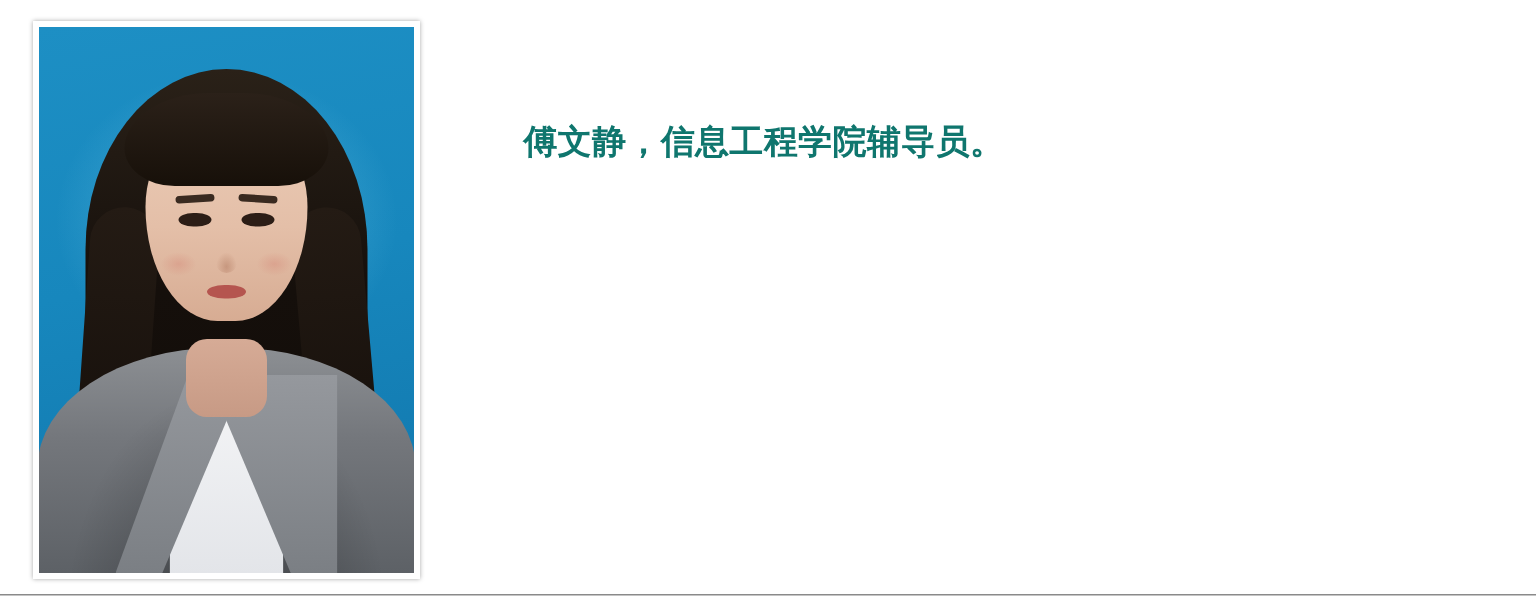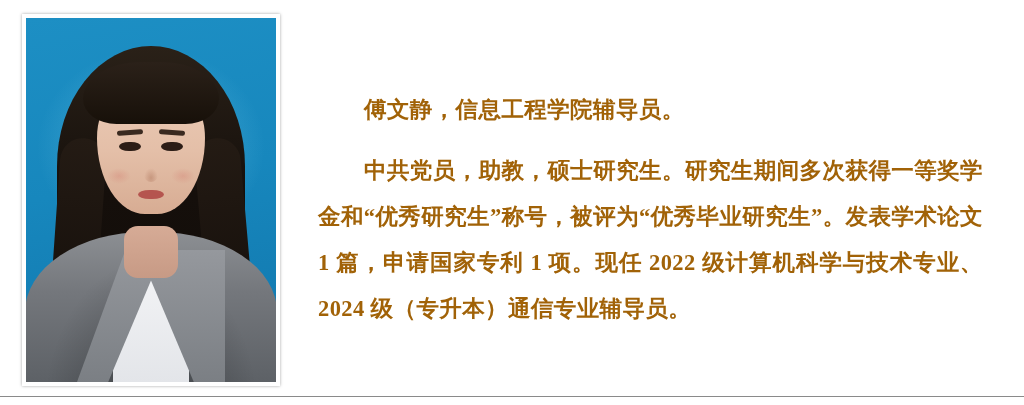--- a/index.html
+++ b/index.html
@@ -202,25 +202,25 @@
   .cheek-l { left: 50%; margin-left: -44px; }
   .cheek-r { left: 50%; margin-left: 20px; }
 
   .bio {
     position: absolute;
     left: 303px;
     top: 72px;
     width: 695px;
   }
   .bio p {
-    margin: 15px;
+    margin: 0;
     font-family: "Liberation Serif", "DejaVu Serif", serif;
     font-size: 22.5px;
     line-height: 46px;
-    color: #a16207;
+    color: #0f766e;
     letter-spacing: 0.4px;
     text-align: justify;
     text-justify: inter-ideograph;
     font-weight: 700;
   }
   .bio p.indent {
     text-indent: 46px;
   }
   .rule {
     position: absolute;
@@ -256,17 +256,16 @@
       <div class="eye-r"></div>
       <div class="cheek-l"></div>
       <div class="cheek-r"></div>
       <div class="nose"></div>
       <div class="mouth"></div>
     </div>
   </div>
 
   <div class="bio">
     <p class="indent">傅文静，信息工程学院辅导员。</p>
-    <p class="indent">中共党员，助教，硕士研究生。研究生期间多次获得一等奖学金和“优秀研究生”称号，被评为“优秀毕业研究生”。发表学术论文 1 篇，申请国家专利 1 项。现任 2022 级计算机科学与技术专业、2024 级（专升本）通信专业辅导员。</p>
   </div>
 
   <div class="rule"></div>
 </div>
 
 </body></html>

